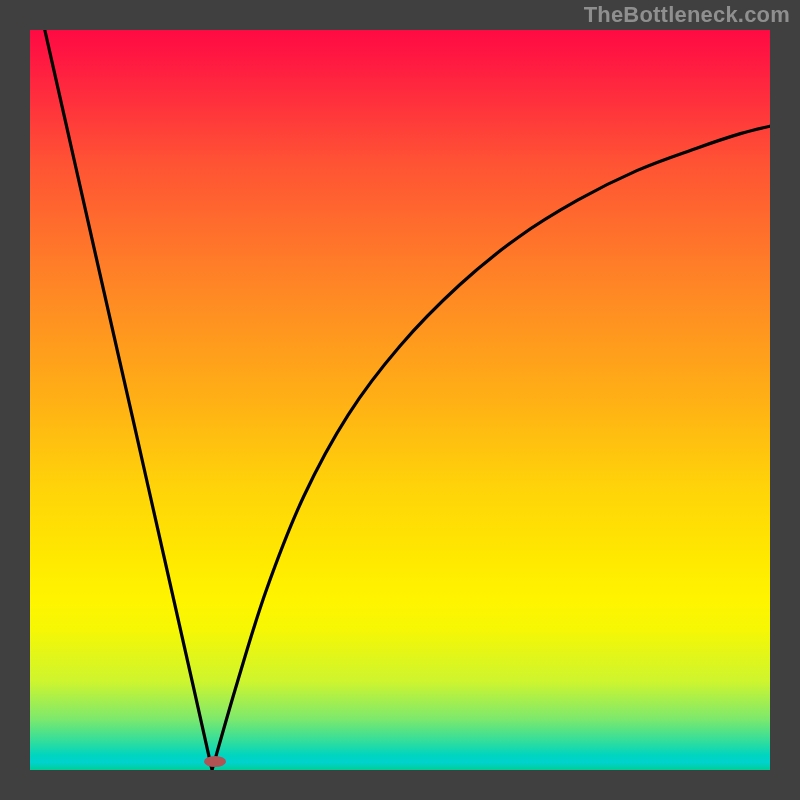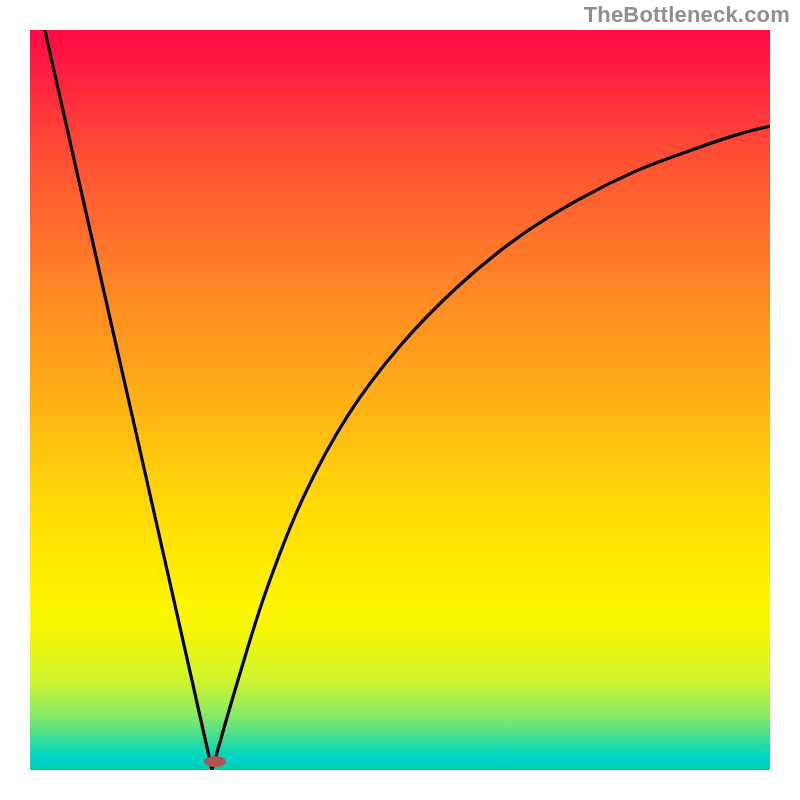--- a/index.html
+++ b/index.html
@@ -9,21 +9,21 @@
     height: 800px;
     background: #000;
     overflow: hidden;
   }
   .frame {
     position: absolute;
     top: 0;
     left: 0;
     width: 800px;
     height: 800px;
-    background: #ffffff;
+    background: #404040;
   }
   .plot-area {
     position: absolute;
     top: 30px;
     left: 30px;
     width: 740px;
     height: 740px;
     
     background: linear-gradient(to bottom,
       #ff0a43 0%,

